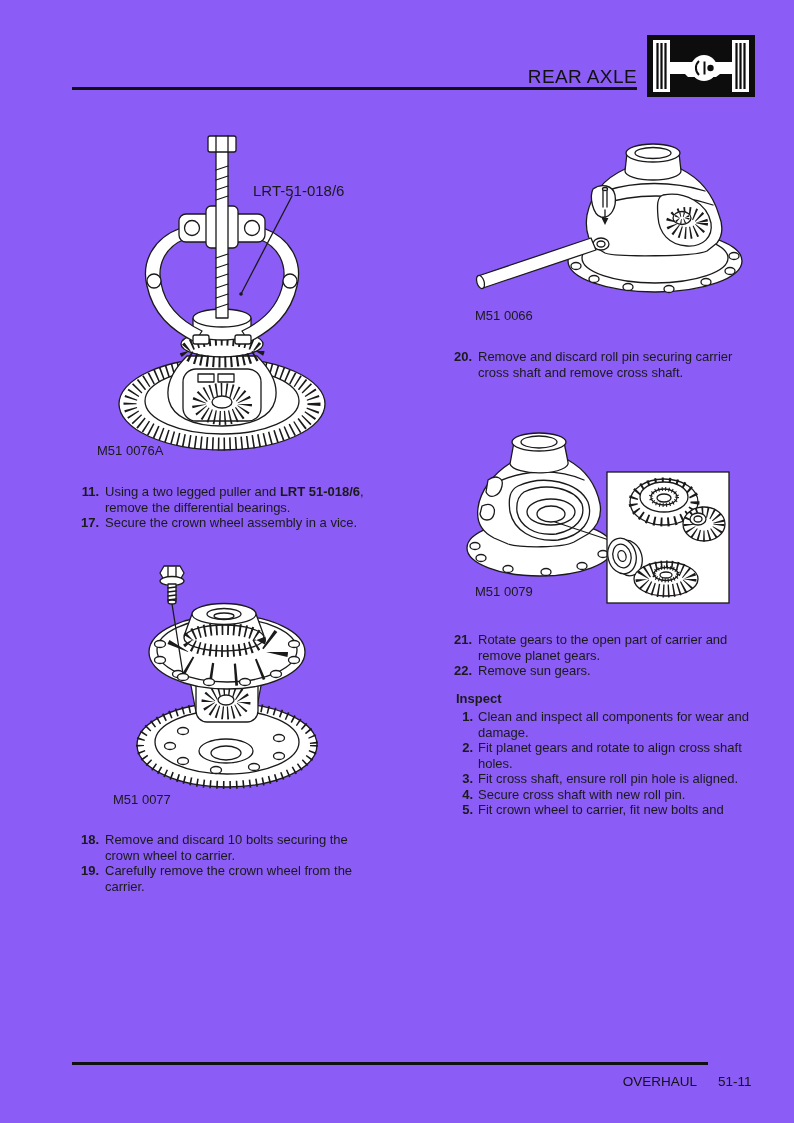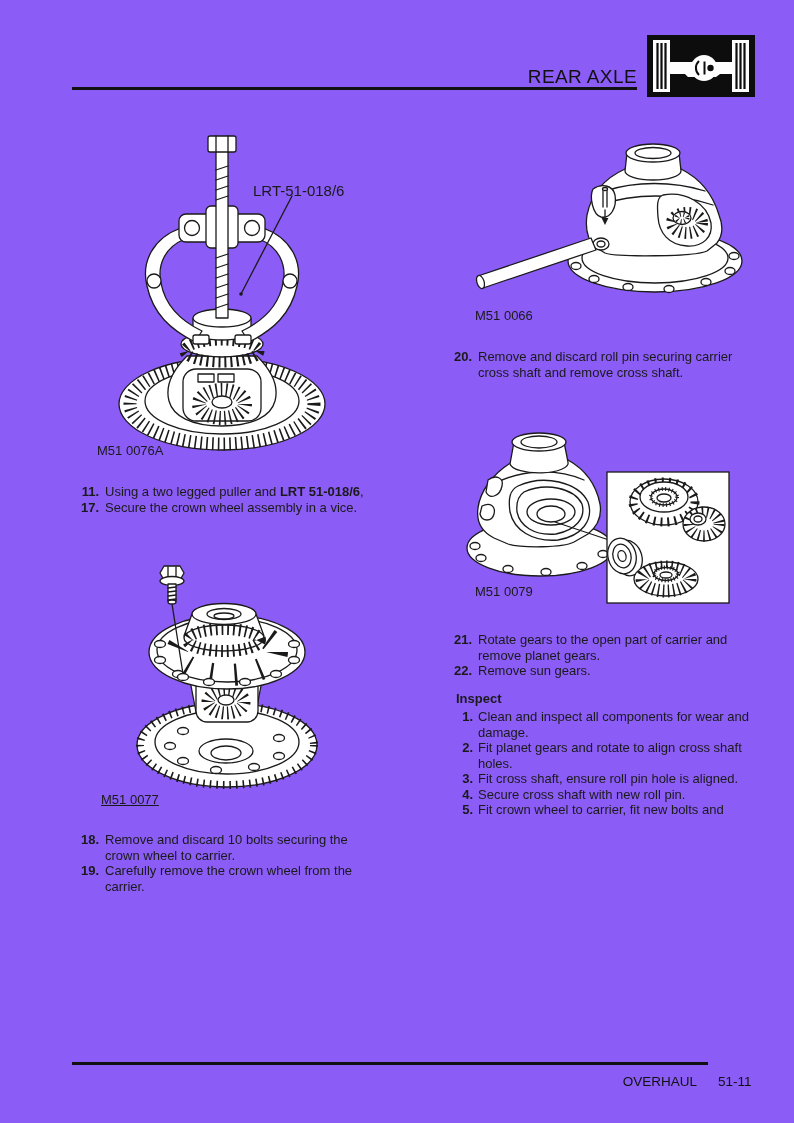--- a/index.html
+++ b/index.html
@@ -220,26 +220,27 @@
       <rect class="wh" x="56" y="32" width="8" height="17"></rect>
       <g class="ln" stroke-width="1">
         <line x1="56" y1="36" x2="64" y2="35"></line>
           <line x1="56" y1="40" x2="64" y2="39"></line>
         <line x1="56" y1="44" x2="64" y2="43"></line>
           <line x1="56" y1="48" x2="64" y2="47"></line>
       </g>
       <ellipse class="wh" cx="60" cy="50" rx="4" ry="2"></ellipse>
     </svg>
   </div>
-  <div class="abs figcap" style="left:101px;top:792px;text-decoration:underline;">M51 0077</div>
+  <div class="abs figcap" style="left:113px;top:792px;">M51 0077</div>
 
   <div class="abs steps" style="left:77px;top:484px;width:308px;">
     <div class="step">
       <span class="num">11.</span>
       <div class="tline"><span>Using a two legged puller and </span><b>LRT 51-018/6</b><span>,</span></div>
+      <div class="tline">remove the differential bearings.</div>
     </div>
     <div class="step">
       <span class="num">17.</span>
       <div class="tline">Secure the crown wheel assembly in a vice.</div>
     </div>
   </div>
 
   <div class="abs steps" style="left:77px;top:832px;width:308px;">
     <div class="step">
       <span class="num">18.</span>

